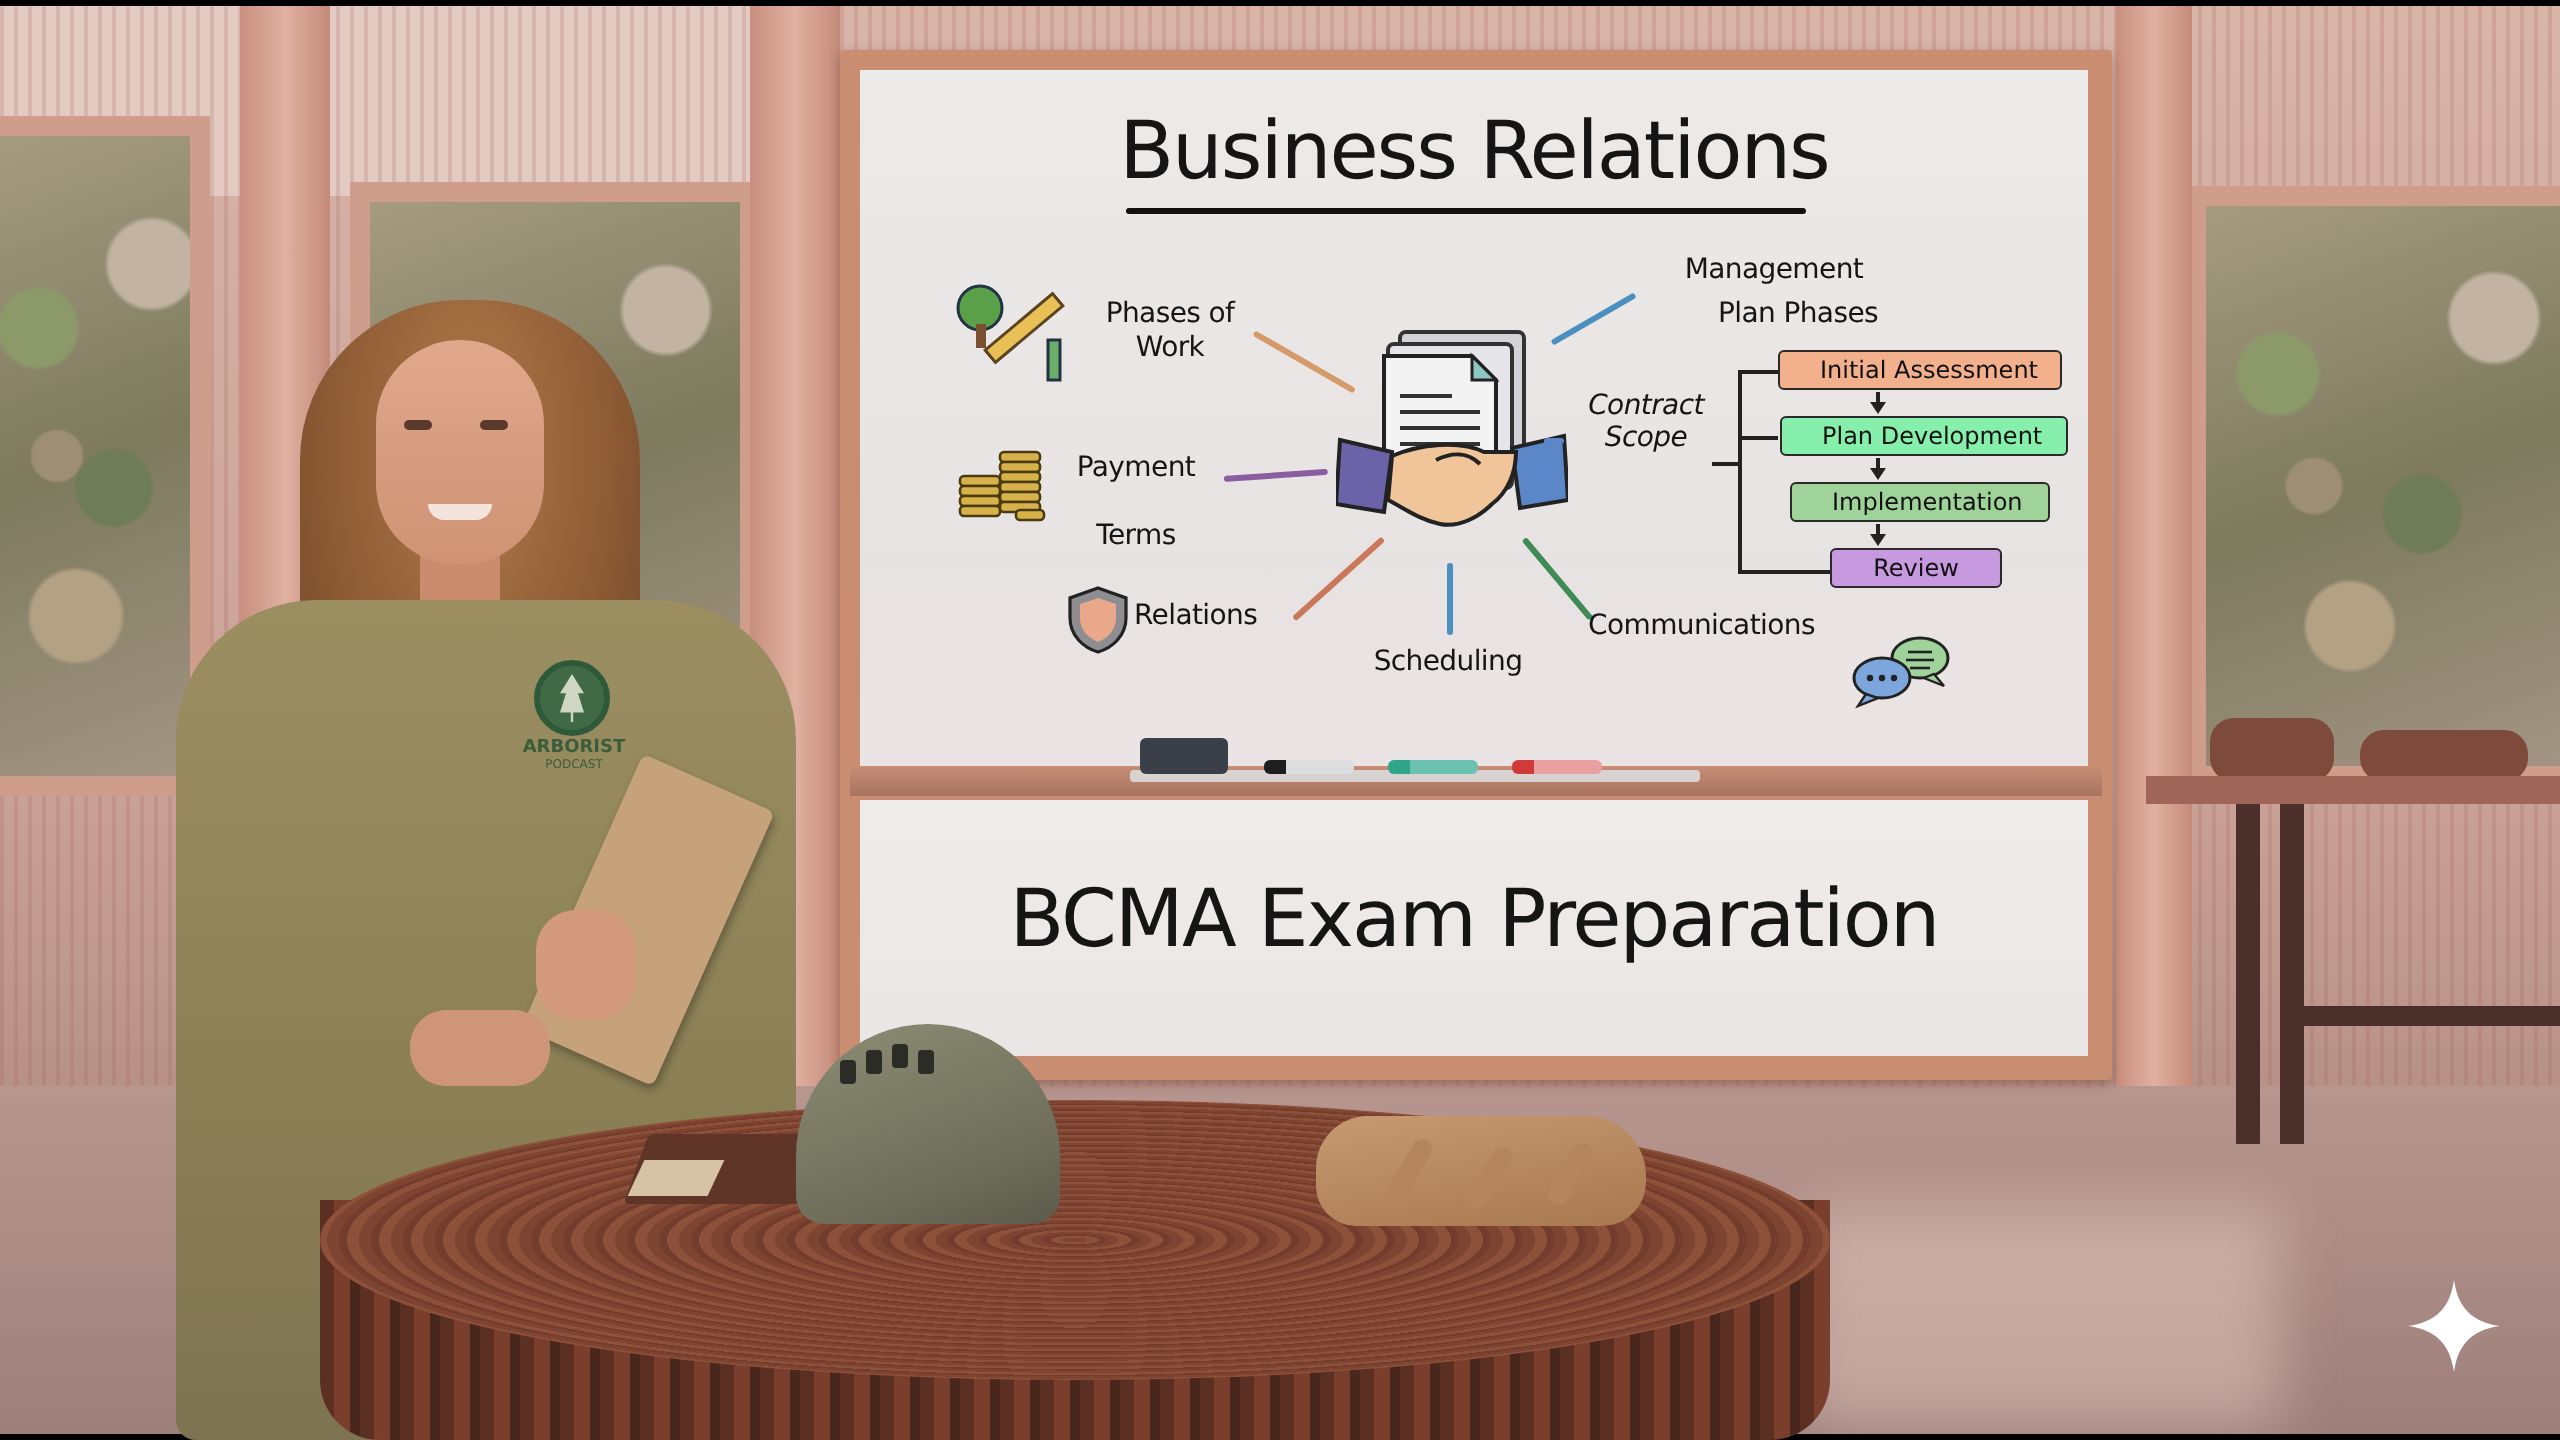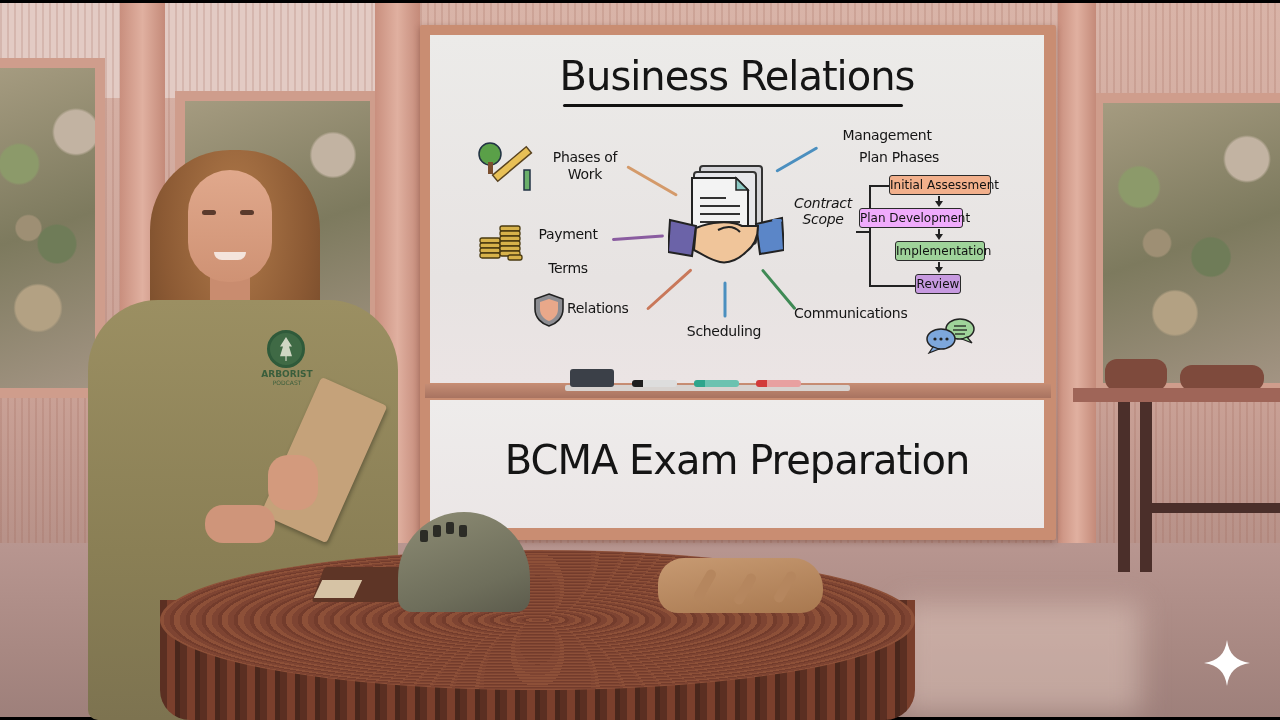--- a/index.html
+++ b/index.html
@@ -33,21 +33,21 @@
   .eraser { position:absolute; left:570px; top:369px; width:44px; height:18px; background:#3b4048; border-radius:3px; }
   .marker { position:absolute; top:380px; height:7px; width:45px; border-radius:3px; }
 
   .hand { font-family:"DejaVu Sans", sans-serif; color:#151515; position:absolute; line-height:1.0; }
   .title { left:430px; width:614px; top:56px; text-align:center; font-size:40px; letter-spacing:-1px; }
   .title-underline { position:absolute; left:563px; top:104px; width:340px; height:3px; background:#111; border-radius:2px; }
   .lbl { font-size:14px; text-align:center; letter-spacing:-.3px; }
   .sub-title { font-size:40px; left:430px; width:614px; top:440px; text-align:center; letter-spacing:-1px; }
 
   .conn { position:absolute; height:3px; border-radius:2px; transform-origin:0 50%; }
-  .phase { position:absolute; height:18px; border:1.5px solid #2a2a2a; border-radius:3px; font-size:12px; line-height:18px; text-align:center; color:#111; box-sizing:content-box; padding:0 0; white-space:nowrap; }
+  .phase { position:absolute; height:18px; border:1.5px solid #2a2a2a; border-radius:3px; font-size:12px; line-height:18px; text-align:center; color:#111; box-sizing:content-box; padding:0 20px; white-space:nowrap; }
   .vline { position:absolute; width:2px; background:#222; }
   .hline { position:absolute; height:2px; background:#222; }
   .arrow-down { position:absolute; width:0; height:0; border-left:4px solid transparent; border-right:4px solid transparent; border-top:6px solid #222; }
 
   
   .hair { position:absolute; left:150px; top:150px; width:170px; height:250px; border-radius:80px 80px 40px 40px;
     background:radial-gradient(ellipse at 50% 30%, #b07a4a, #8c5a34 60%, #6e4527); }
   .face { position:absolute; left:188px; top:170px; width:84px; height:112px; border-radius:42px 42px 40px 40px; background:linear-gradient(180deg,#e0a88c,#cf9274); }
   .smile { position:absolute; left:214px; top:252px; width:32px; height:8px; border-radius:0 0 16px 16px; background:#f4e4dc; }
   .eye { position:absolute; top:210px; width:14px; height:5px; background:#5a3a2c; border-radius:3px; }
@@ -217,21 +217,21 @@
 </div>
 <div class="hline" style="left:856px; top:231px; width:14px;"></div>
 <div class="vline" style="left:869px; top:185px; height:101px;"></div>
 <div class="hline" style="left:869px; top:185px; width:20px;"></div>
 <div class="hline" style="left:869px; top:218px; width:20px;"></div>
 <div class="hline" style="left:869px; top:285px; width:46px;"></div>
 
 <div class="phase" style="left:889px; top:175px; width:100px; background:#f2b08c;">Initial Assessment</div>
 <div class="vline" style="left:938px; top:196px; height:6px;"></div>
 <div class="arrow-down" style="left:935px; top:201px;"></div>
-<div class="phase" style="left:859px; top:208px; width:102px; background:#f0abfc;">Plan Development</div>
+<div class="phase" style="left:890px; top:208px; width:102px; background:#86efac;">Plan Development</div>
 <div class="vline" style="left:938px; top:229px; height:6px;"></div>
 <div class="arrow-down" style="left:935px; top:234px;"></div>
 <div class="phase" style="left:895px; top:241px; width:88px; background:#9fd39a;">Implementation</div>
 <div class="vline" style="left:938px; top:262px; height:6px;"></div>
 <div class="arrow-down" style="left:935px; top:267px;"></div>
 <div class="phase" style="left:915px; top:274px; width:44px; background:#c79ae0;">Review</div>
 
 <div class="hand sub-title">BCMA Exam Preparation</div>
 
 <div class="hair"></div>

